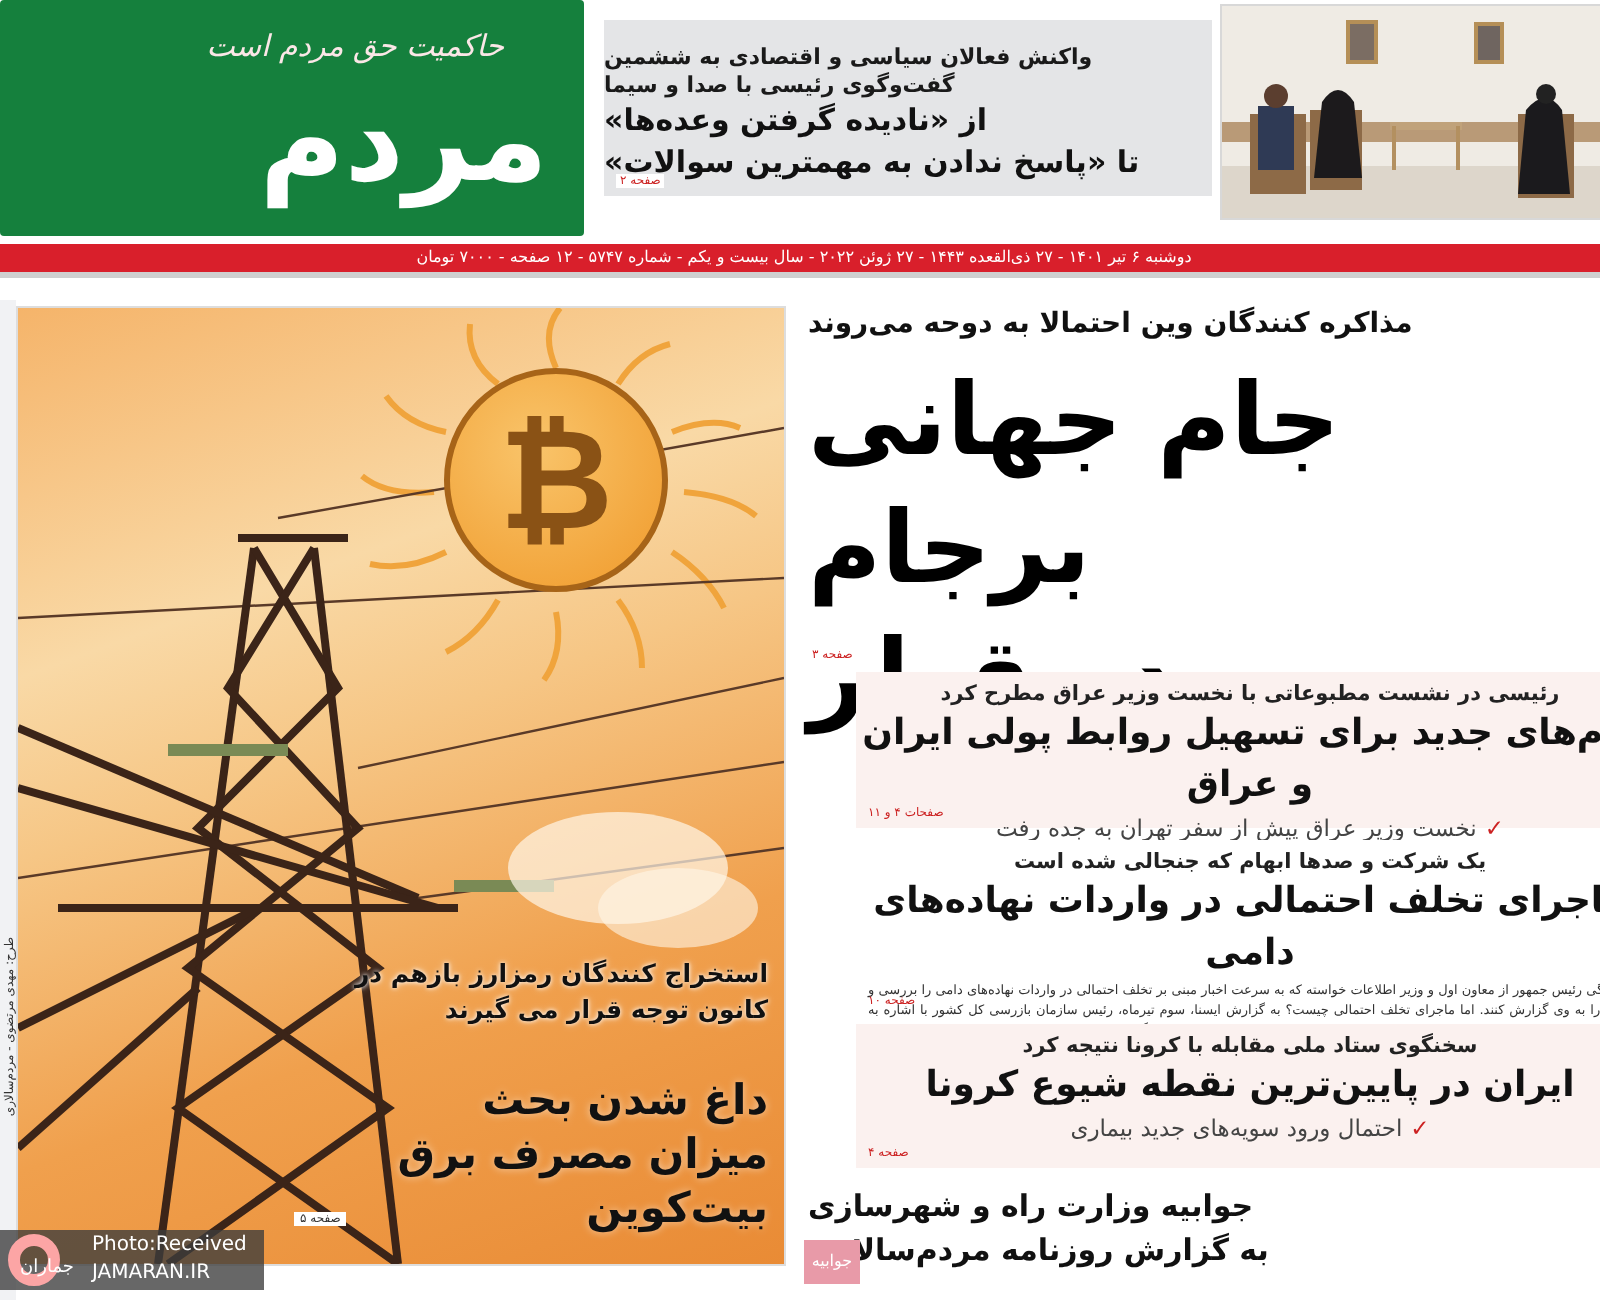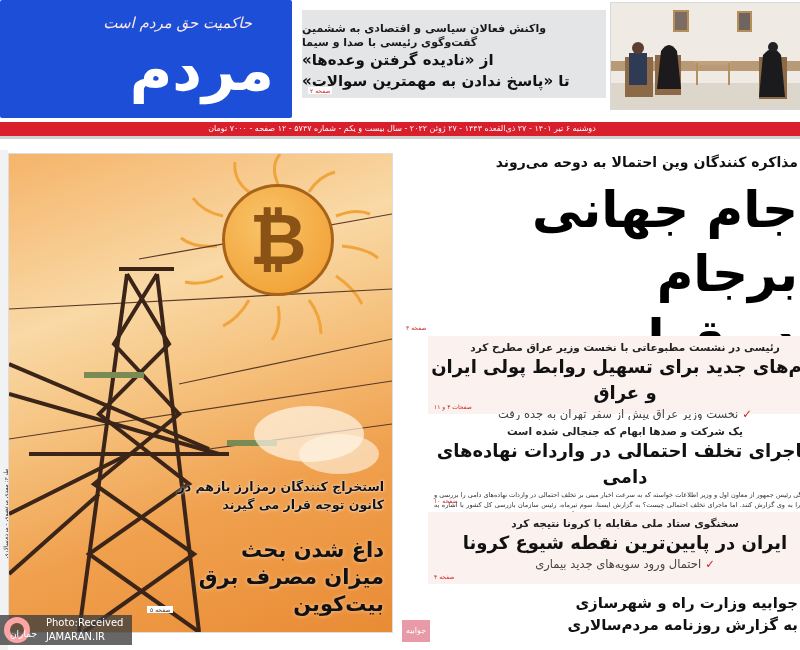--- a/index.html
+++ b/index.html
@@ -1,19 +1,19 @@
 <!DOCTYPE html>
 <html><head>
 <meta charset="utf-8">
 <style>
   html,body{margin:0;padding:0;}
   body{width:800px;height:650px;overflow:hidden;background:#fff;font-family:"DejaVu Sans",sans-serif;position:relative;direction:ltr;}
   .abs{position:absolute;}
   
-  #masthead{left:0;top:0;width:292px;height:118px;background:#1d4ed8;border-radius:2px;}
+  #masthead{left:0;top:0;width:292px;height:118px;background:#15803d;border-radius:2px;}
   #masthead .tagline{position:absolute;right:40px;top:14px;color:#fbe7e7;font-family:"DejaVu Serif",serif;font-style:italic;font-size:15px;direction:rtl;}
   #masthead .logo{position:absolute;right:18px;top:30px;color:#fff;font-family:"DejaVu Sans",sans-serif;font-weight:bold;font-size:58px;direction:rtl;letter-spacing:-1px;line-height:80px;}
   #dateline{left:0;top:122px;width:800px;height:14px;background:#d91f2b;color:#fff;font-size:8px;line-height:14px;direction:rtl;text-align:center;}
   #dateline span{display:inline-block;padding-left:4px;}
   #dateline-shadow{left:0;top:136px;width:800px;height:3px;background:#cfcfcf;}
   
   #teaser{left:302px;top:10px;width:304px;height:88px;background:#e4e5e7;direction:rtl;text-align:left;}
   #teaser .kicker{font-size:11px;font-weight:bold;color:#1a1a1a;margin-top:12px;line-height:14px;}
   #teaser .head{font-size:15px;font-weight:bold;color:#111;line-height:21px;}
   #teaser .pg{position:absolute;left:6px;bottom:4px;font-size:6px;color:#c22;background:#fff;padding:0 2px;}
@@ -27,21 +27,21 @@
   .bitcoin{position:absolute;left:213px;top:30px;width:112px;height:112px;border-radius:50%;background:radial-gradient(circle at 40% 35%,#f9c46a,#f09a2b);border:3px solid #a76418;box-sizing:border-box;color:#8a5215;font-weight:bold;font-size:70px;text-align:center;line-height:106px;}
   .left-caption{position:absolute;right:8px;direction:rtl;text-align:right;color:#111;font-weight:bold;}
   .cap-kicker{top:324px;font-size:12.5px;line-height:18px;width:230px;text-shadow:0 0 4px #fff8,0 0 2px #fff;}
   .cap-head{top:383px;font-size:21px;line-height:27px;width:260px;text-shadow:0 0 4px #fff8;}
   .pg-tag{position:absolute;font-size:6px;color:#333;background:#fff;padding:0 3px;}
   #credit-badge{left:0;top:615px;width:132px;height:30px;background:rgba(60,60,60,.78);}
   #credit-badge .circ{position:absolute;left:4px;top:2px;width:26px;height:26px;border-radius:50%;border:6px solid #fca5a5;box-sizing:border-box;color:#fff;font-size:9px;text-align:center;line-height:22px;}
   #credit-badge .l1{position:absolute;left:46px;top:2px;color:#fff;font-size:10px;text-align:center;}
   #credit-badge .l2{position:absolute;left:46px;top:16px;color:#fff;font-size:10px;}
   
-  .rcol{position:absolute;left:404px;width:394px;direction:rtl;text-align:right;}
+  .rcol{position:absolute;left:404px;width:394px;direction:rtl;text-align:left;}
   #lead-kicker{top:154px;font-size:14px;font-weight:bold;color:#111;}
   #lead-head{top:178px;font-size:50px;font-weight:bold;color:#000;line-height:64px;letter-spacing:-1px;}
   .box{position:absolute;left:404px;width:394px;background:#fbf1ef;direction:rtl;text-align:center;margin-left:24px;}
   .box .k{font-size:10.5px;font-weight:bold;color:#222;line-height:14px;}
   .box .h{font-size:18px;font-weight:bold;color:#111;line-height:26px;}
   .box .s{font-size:11.5px;color:#444;line-height:16px;}
   .box .s .chk{color:#c22;margin-left:4px;}
   .box .p{position:absolute;left:6px;font-size:6px;color:#c22;}
   .box .body{font-size:6.5px;color:#333;line-height:10px;text-align:justify;padding:0 6px;}
   #ministry{top:592px;font-size:15px;font-weight:bold;color:#111;line-height:22px;}

